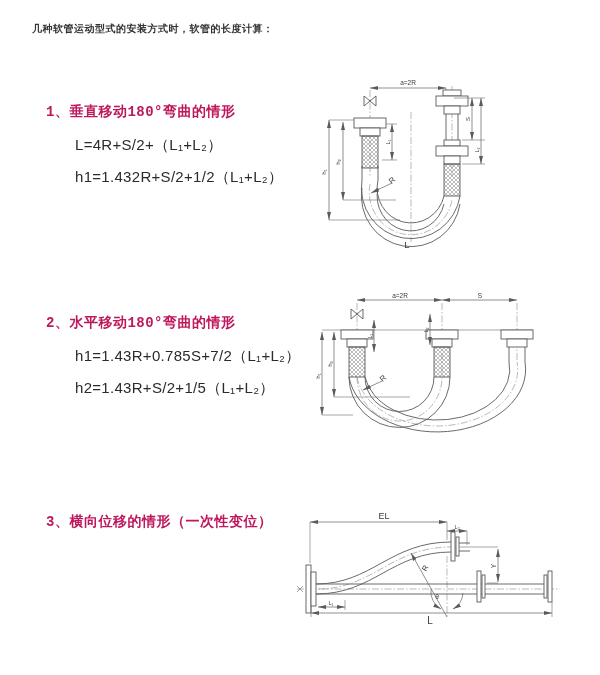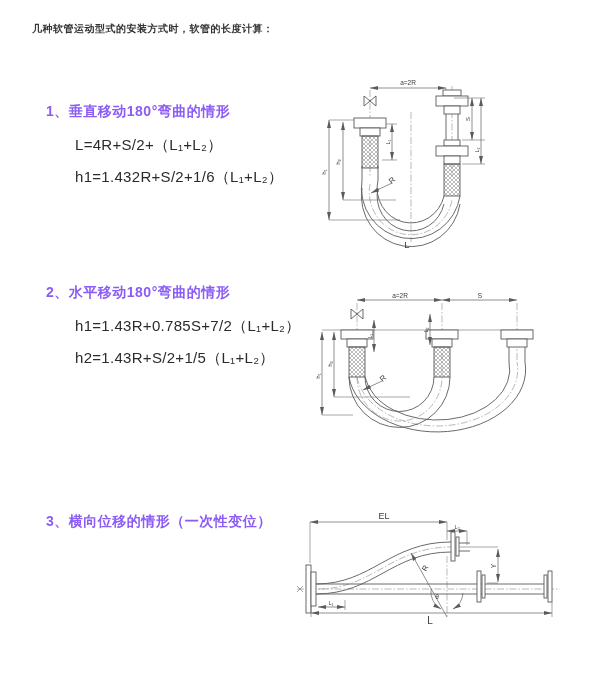--- a/index.html
+++ b/index.html
@@ -6,48 +6,48 @@
   body{
     width:600px;height:675px;position:relative;background:#ffffff;
     font-family:"Liberation Sans","DejaVu Sans",sans-serif;
     color:#2e2e2e;overflow:hidden;
   }
   .page-title{
     position:absolute;left:32px;top:22px;
     font-size:10px;font-weight:bold;color:#333;letter-spacing:0.5px;
   }
   .section{position:absolute;left:46px;}
-  .sec-heading{font-size:14px;font-weight:bold;color:#8b5cf6;letter-spacing:0.5px;}
+  .sec-heading{font-size:14px;font-weight:bold;color:#be185d;letter-spacing:0.5px;font-family:Liberation Mono, monospace;}
   .formulas{margin:13px 0 0 29px;}
   .formula{
     font-size:15px;color:#2b2b2b;height:32px;line-height:22px;
     letter-spacing:0.3px;white-space:pre;
   }
   #sec1{top:103px;}
-  #sec2{top:284px;}
+  #sec2{top:314px;}
   #sec3{top:513px;}
   svg{position:absolute;overflow:visible;}
   svg text{font-family:"Liberation Sans","DejaVu Sans",sans-serif;fill:#3c3c3c;}
   .ln{stroke:#5a5a5a;stroke-width:0.9;fill:none;}
   .lnthin{stroke:#6c6c6c;stroke-width:0.6;fill:none;}
   .dim{stroke:#606060;stroke-width:0.7;fill:none;}
   .cl{stroke:#8a8a8a;stroke-width:0.6;fill:none;stroke-dasharray:7 2 1.5 2;}
   .flange{fill:#ffffff;stroke:#5a5a5a;stroke-width:0.9;}
   .braid{stroke:#5a5a5a;stroke-width:0.9;}
 </style>
 </head>
 <body>
 
 <div class="page-title">几种软管运动型式的安装方式时，软管的长度计算：</div>
 
 <div class="section" id="sec1">
   <div class="sec-heading">1、垂直移动180°弯曲的情形</div>
   <div class="formulas">
     <div class="formula">L=4R+S/2+（L₁+L₂）</div>
-    <div class="formula">h1=1.432R+S/2+1/6（L₁+L₂）</div>
+    <div class="formula">h1=1.432R+S/2+1/2（L₁+L₂）</div>
   </div>
 </div>
 
 <div class="section" id="sec2">
   <div class="sec-heading">2、水平移动180°弯曲的情形</div>
   <div class="formulas">
     <div class="formula">h1=1.43R+0.785S+7/2（L₁+L₂）</div>
     <div class="formula">h2=1.43R+S/2+1/5（L₁+L₂）</div>
   </div>
 </div>

